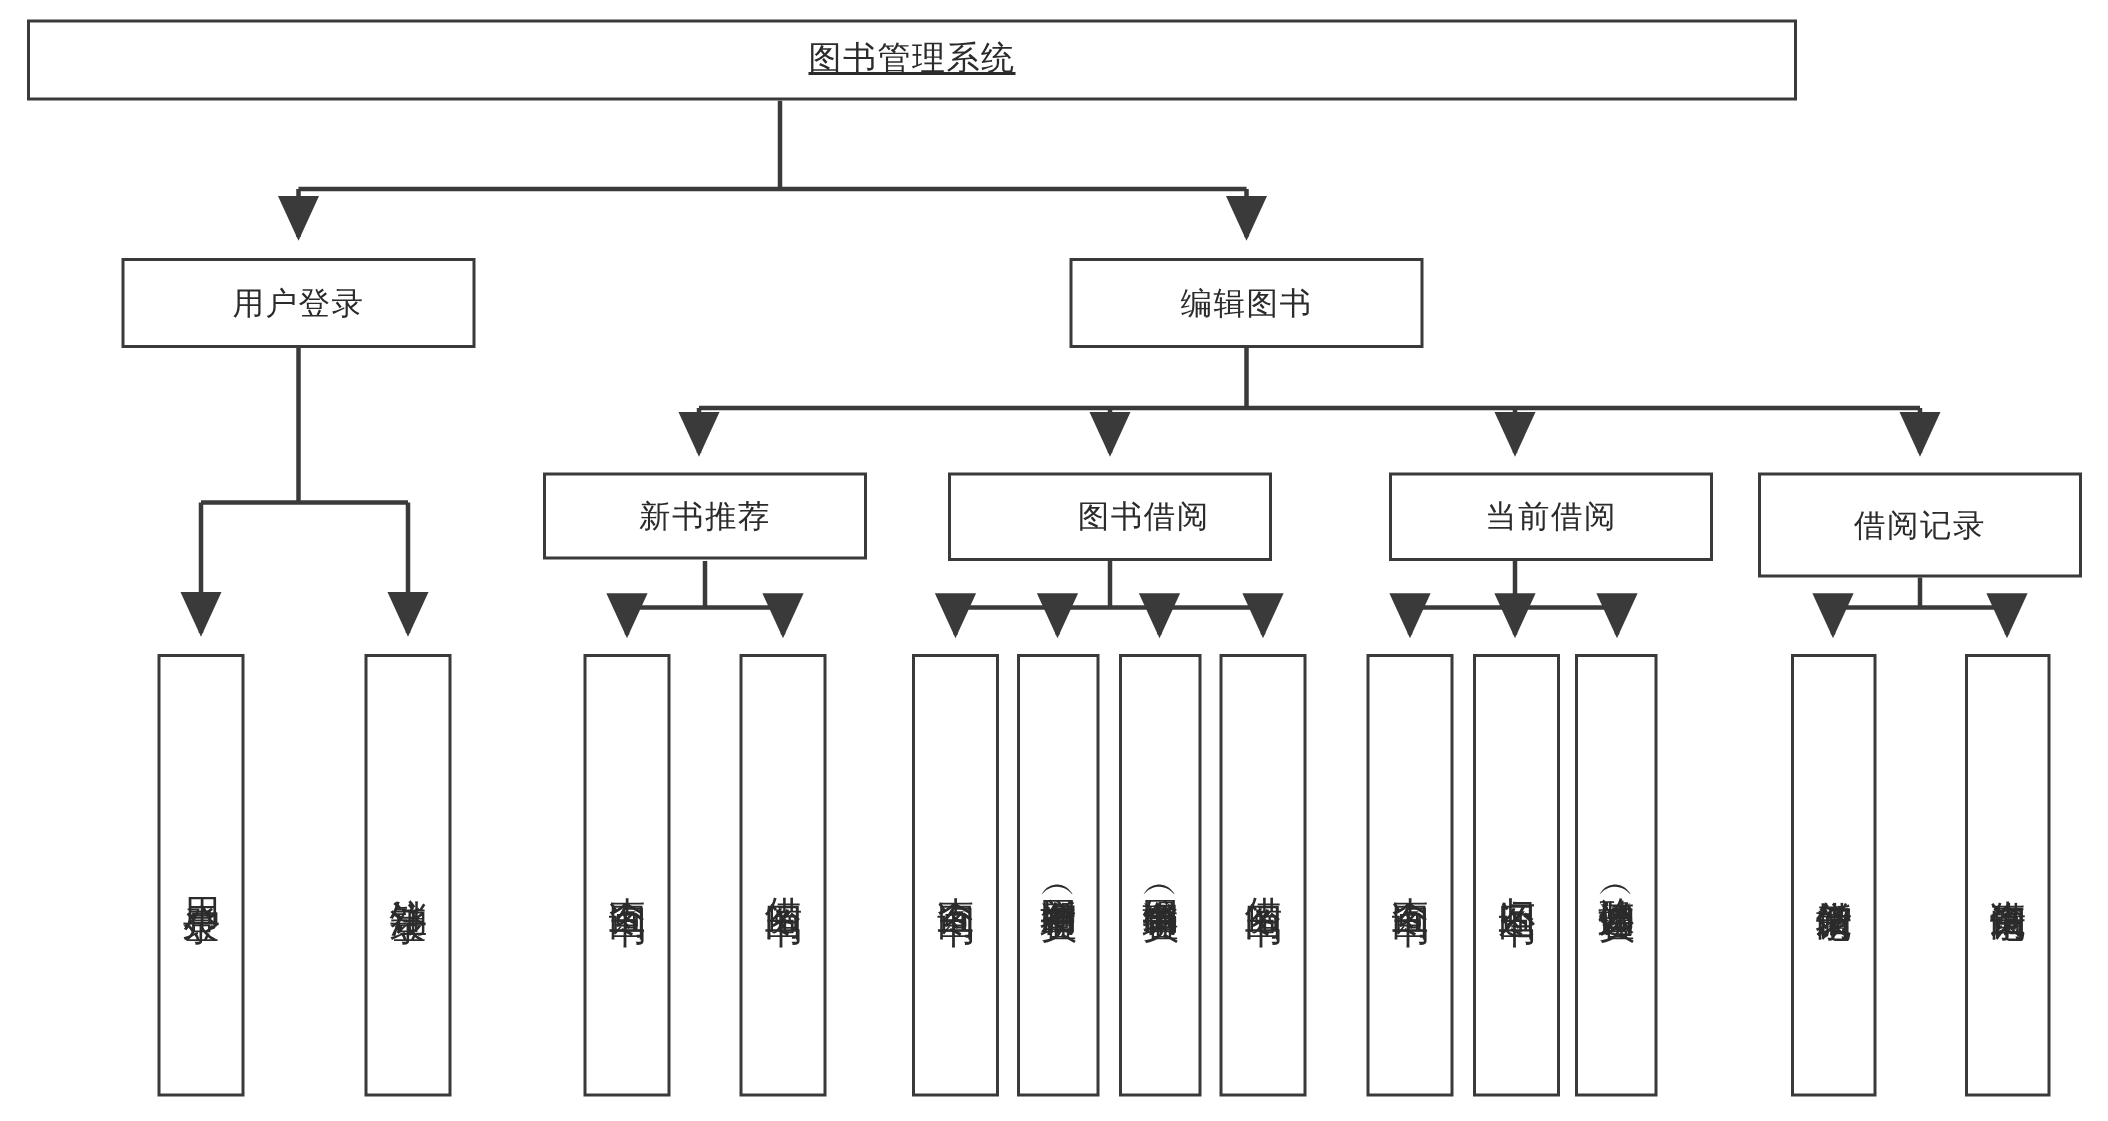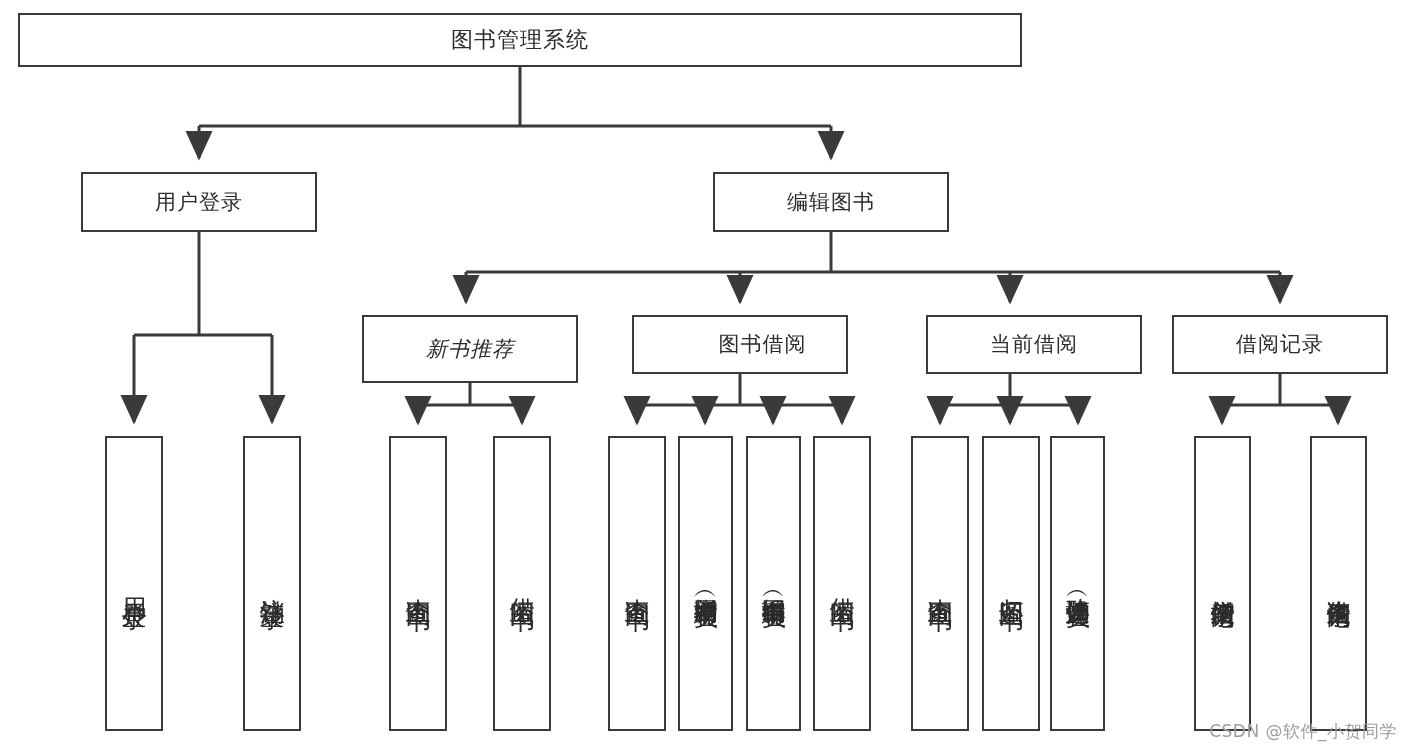--- a/index.html
+++ b/index.html
@@ -134,45 +134,45 @@
       <path d="M 1010 405 L 1010 423" marker-end="url(#arwdn)"></path>
       <path d="M 1078 405 L 1078 423" marker-end="url(#arwdn)"></path>
 
       <path d="M 1280 374 L 1280 405"></path>
       <path d="M 1222 405 L 1338 405"></path>
       <path d="M 1222 405 L 1222 423" marker-end="url(#arwdn)"></path>
       <path d="M 1338 405 L 1338 423" marker-end="url(#arwdn)"></path>
     </g>
   </svg>
 
-  <div class="node root horiz" style="left:18px; top:13px; width:1004px; height:54px;">
+  <div class="node root horiz" style="left:18px; top:13px; width:1180px; height:54px;text-decoration:underline;">
     <span class="label">图书管理系统</span>
   </div>
 
   <div class="node horiz" style="left:81px; top:172px; width:236px; height:60px;">
     <span class="label">用户登录</span>
   </div>
 
   <div class="node horiz" style="left:713px; top:172px; width:236px; height:60px;">
     <span class="label">编辑图书</span>
   </div>
 
-  <div class="node horiz" style="left:362px; top:315px; width:216px; height:68px;font-style:italic;">
+  <div class="node horiz" style="left:362px; top:315px; width:216px; height:58px;">
     <span class="label">新书推荐</span>
   </div>
 
   <div class="node horiz" style="left:632px; top:315px; width:216px; height:59px;padding-left:45px;">
     <span class="label">图书借阅</span>
   </div>
 
   <div class="node horiz" style="left:902px; top:315px; width:216px; height:59px;margin-left:24px;">
     <span class="label">当前借阅</span>
   </div>
 
-  <div class="node horiz" style="left:1172px; top:315px; width:216px; height:59px;">
+  <div class="node horiz" style="left:1172px; top:315px; width:216px; height:70px;">
     <span class="label">借阅记录</span>
   </div>
 
   <div class="node leaf" style="left:105px; top:436px; width:58px; height:295px;">
     <span class="label">用户登录</span>
   </div>
 
   <div class="node leaf" style="left:243px; top:436px; width:58px; height:295px;">
     <span class="label">注销登录</span>
   </div>
@@ -214,15 +214,14 @@
   </div>
 
   <div class="node leaf tall" style="left:1194px; top:436px; width:57px; height:295px;">
     <span class="label">新增借阅记录</span>
   </div>
 
   <div class="node leaf tall" style="left:1310px; top:436px; width:57px; height:295px;">
     <span class="label">查询借阅记录</span>
   </div>
 
-  <div id="watermark">CSDN @软件_小贺同学</div>
 
 </div>
 
 </body></html>

